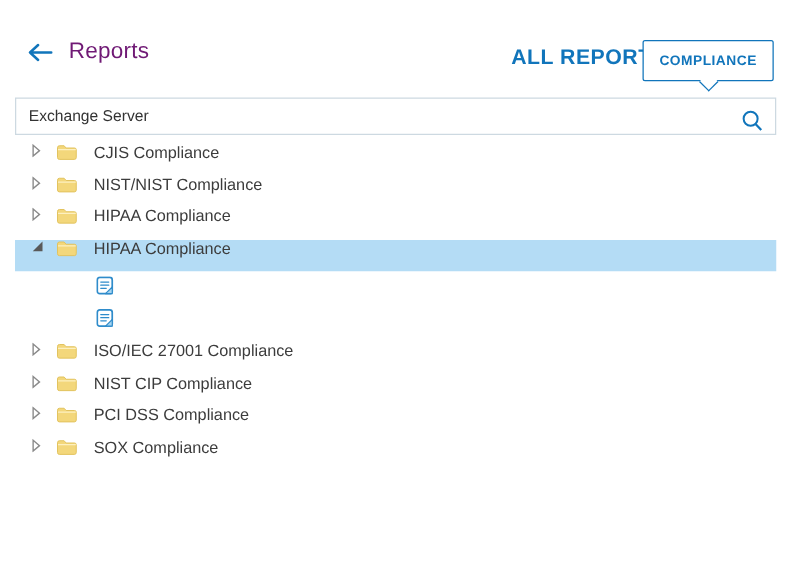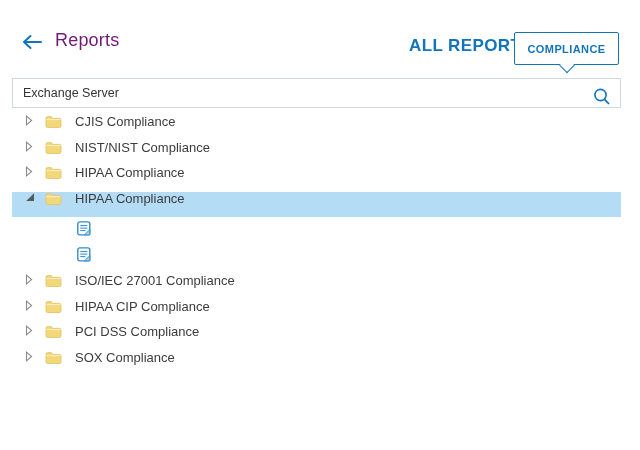--- a/index.html
+++ b/index.html
@@ -183,21 +183,21 @@
           <svg width="8" height="11" viewBox="0 0 8 11">
             <path d="M1.5 1.2 L6.6 5.5 L1.5 9.8 Z" fill="#fff" stroke="#8a8a8a" stroke-width="1.1" stroke-linejoin="miter"></path>
           </svg>
         </span>
         <span class="ficon">
           <svg width="17" height="14" viewBox="0 0 17 14">
             <path d="M1 3.2 Q1 1.6 2.5 1.6 L6.3 1.6 L7.9 3.4 L14.6 3.4 Q16 3.4 16 4.8 L16 11 Q16 12.5 14.5 12.5 L2.5 12.5 Q1 12.5 1 11 Z" fill="var(--folder,#f3d77b)" stroke="#e2c35f" stroke-width="0.8"></path>
             <path d="M1.4 4.6 L15.6 4.6" stroke="#fdf0c0" stroke-width="1"></path>
           </svg>
         </span>
-        <span class="label">HIPAA CIP Compliance</span>
+        <span class="label">NIST CIP Compliance</span>
       </div>
       <div class="tree-row">
         <span class="toggle">
           <svg width="8" height="11" viewBox="0 0 8 11">
             <path d="M1.5 1.2 L6.6 5.5 L1.5 9.8 Z" fill="#fff" stroke="#8a8a8a" stroke-width="1.1" stroke-linejoin="miter"></path>
           </svg>
         </span>
         <span class="ficon">
           <svg width="17" height="14" viewBox="0 0 17 14">
             <path d="M1 3.2 Q1 1.6 2.5 1.6 L6.3 1.6 L7.9 3.4 L14.6 3.4 Q16 3.4 16 4.8 L16 11 Q16 12.5 14.5 12.5 L2.5 12.5 Q1 12.5 1 11 Z" fill="var(--folder,#f3d77b)" stroke="#e2c35f" stroke-width="0.8"></path>

